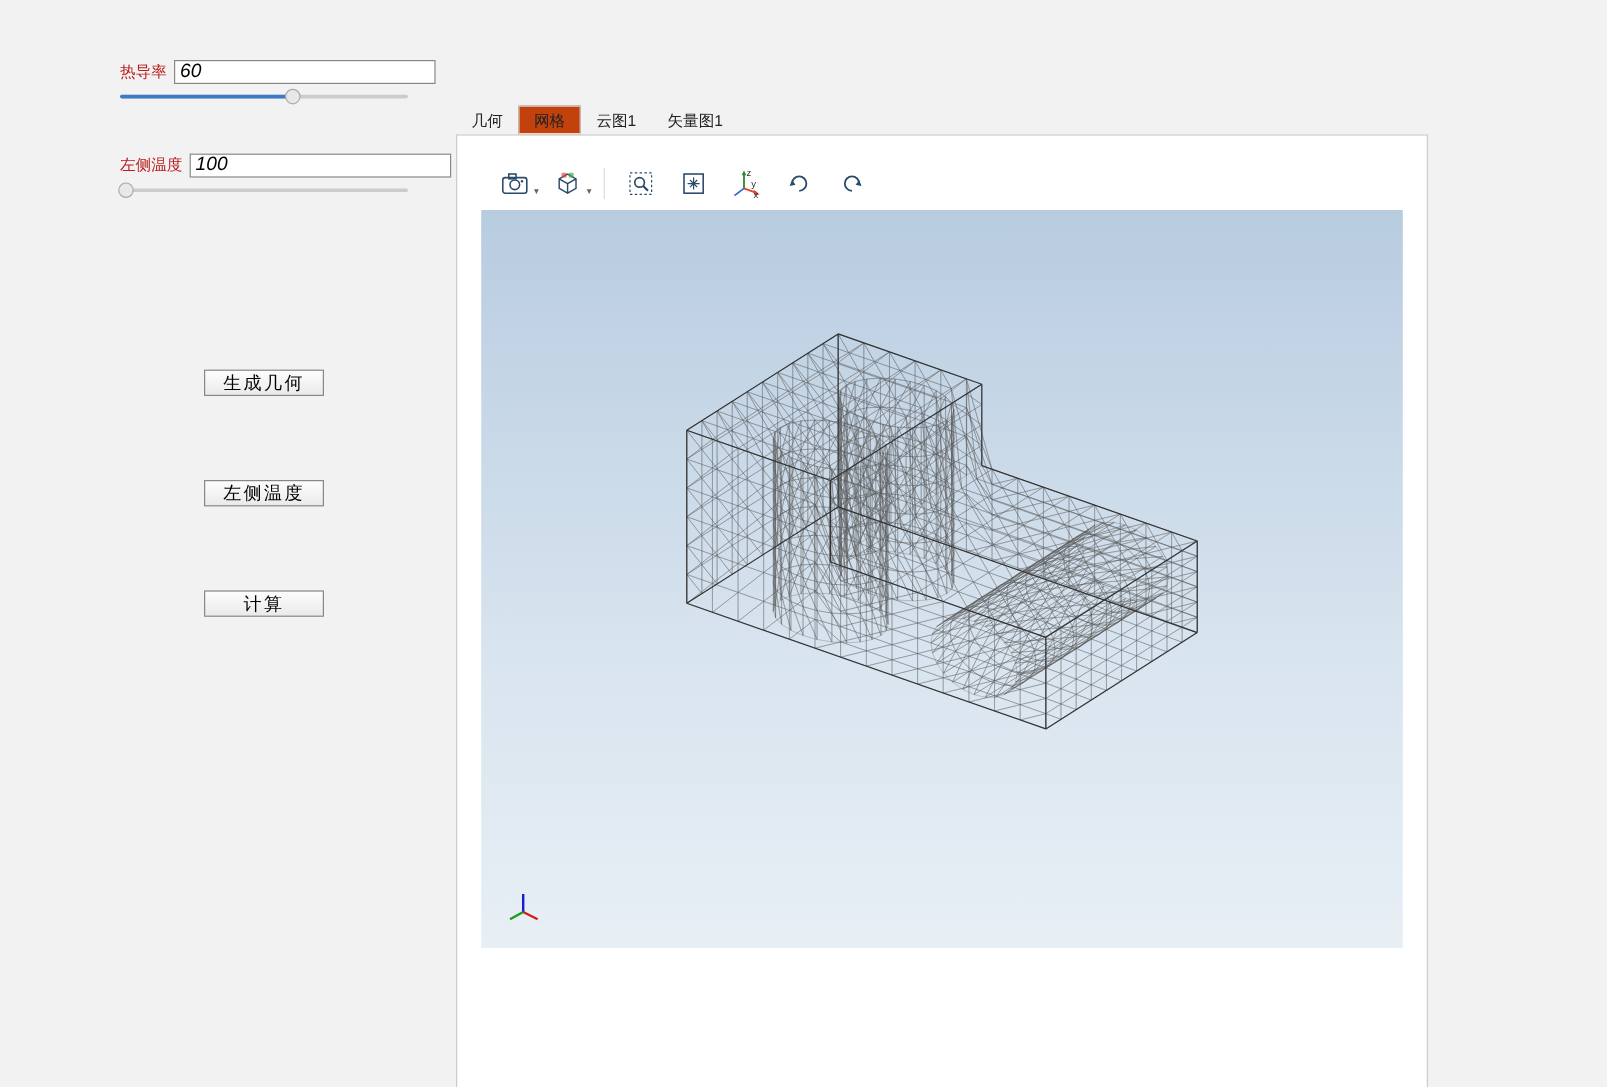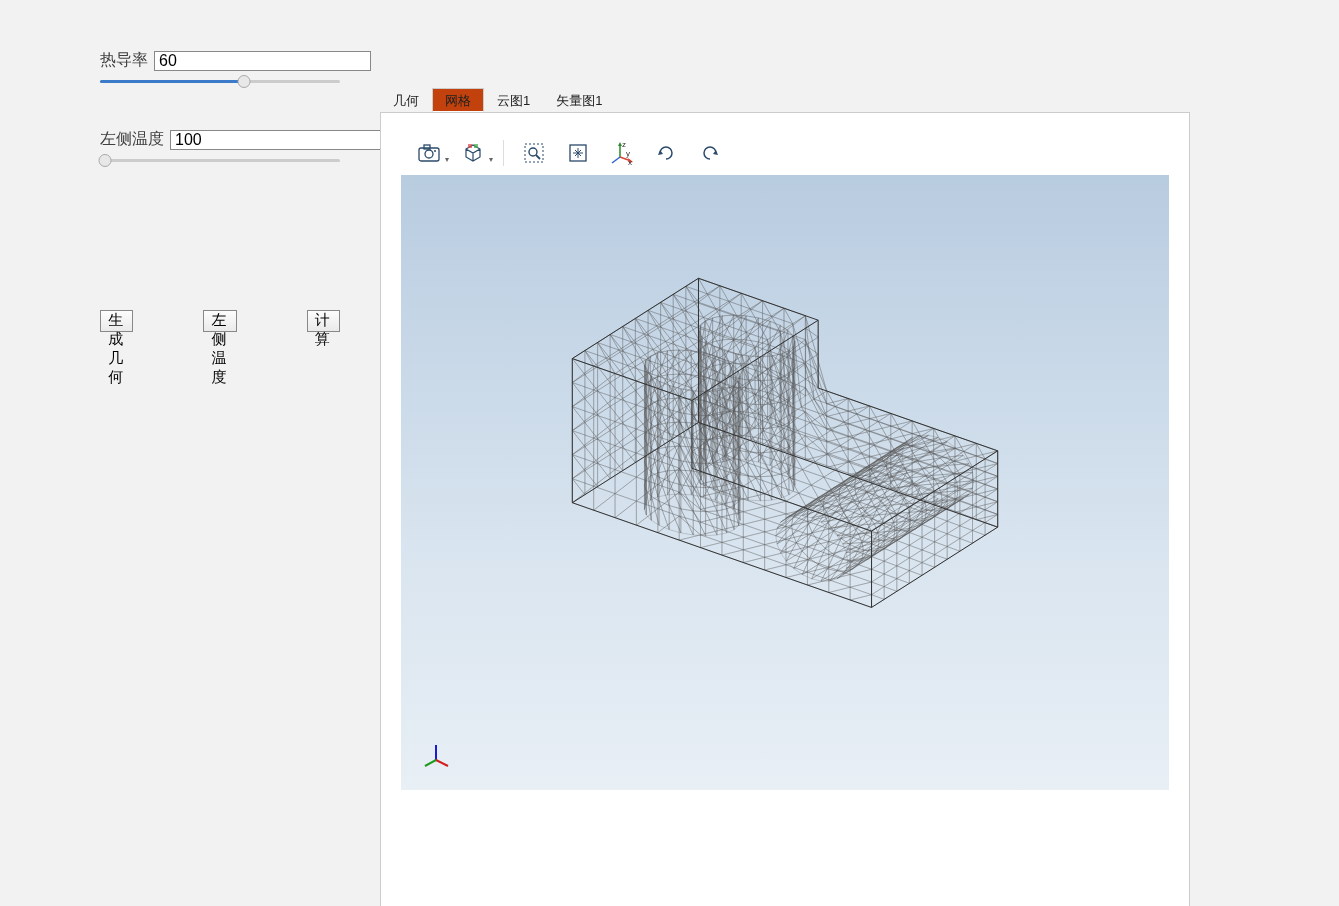--- a/index.html
+++ b/index.html
@@ -21,32 +21,33 @@
     }
     .param-group {
       margin-bottom: 38px;
     }
     .param-row {
       display: flex;
       align-items: center;
       gap: 6px;
     }
     .param-label {
-      font-size: 16px;
-      color: #404040;
+      font-size: 13px;
+      color: #b91c1c;
       white-space: nowrap;
     }
     .param-input {
       flex: 1;
       height: 20px;
       border: 1px solid #888;
       background: #fff;
       font-size: 16px;
       padding: 0 4px;
       font-family: inherit;
+      font-style: italic;
     }
     .slider-wrap {
       margin-left: 0;
       margin-top: 2px;
       position: relative;
       height: 18px;
     }
     .slider-track {
       position: absolute;
       top: 7px;
@@ -70,20 +71,21 @@
       width: 13px;
       height: 13px;
       background: #e8e8e8;
       border: 1px solid #aaa;
       border-radius: 50%;
       transform: translateX(-50%);
     }
     .button-group {
       margin-top: 140px;
       display: flex;
+      flex-direction: column;
       align-items: center;
       gap: 70px;
     }
     .action-button {
       width: 100px;
       height: 22px;
       background: linear-gradient(#fdfdfd, #eaeaea);
       border: 1px solid #888;
       font-size: 15px;
       font-family: "SimSun", serif;

